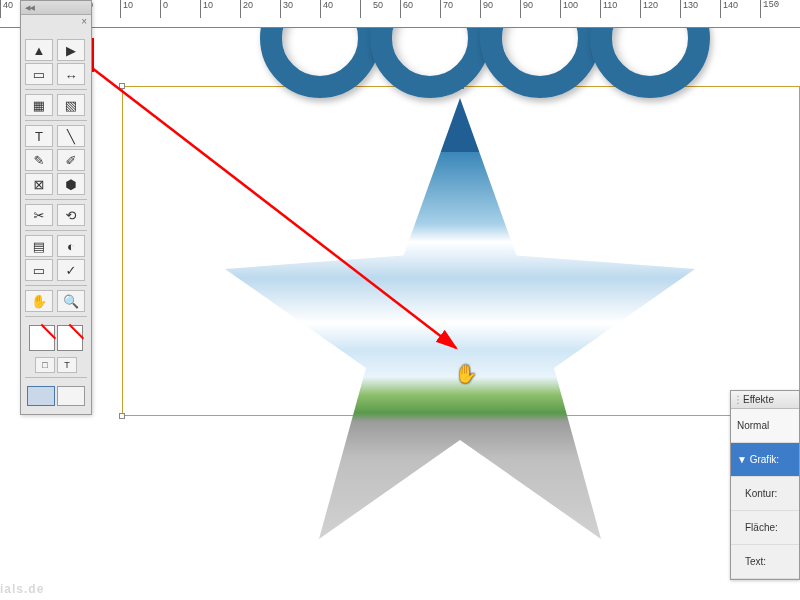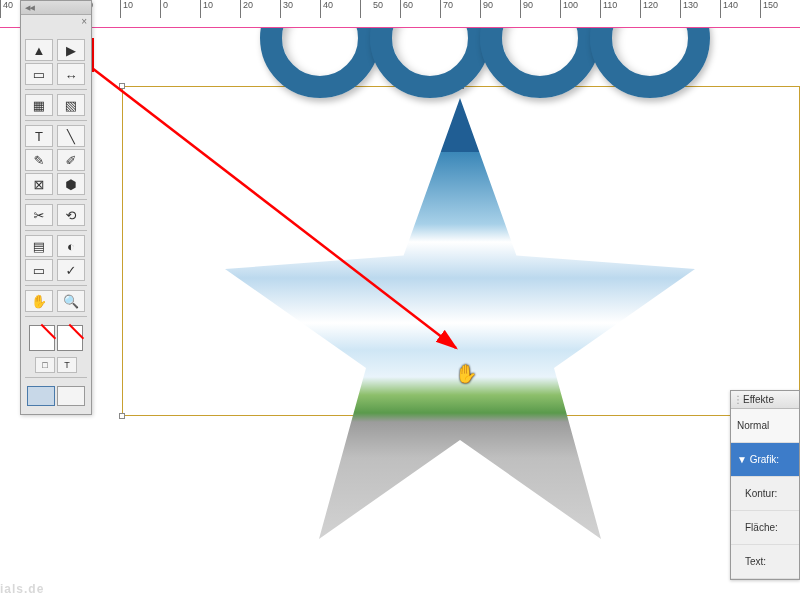--- a/index.html
+++ b/index.html
@@ -98,21 +98,21 @@
       <div class="mark major" style="left: 360px; padding-left: 12px;">50</div>
       <div class="mark major" style="left: 400px;">60</div>
       <div class="mark major" style="left: 440px;">70</div>
       <div class="mark major" style="left: 480px;">90</div>
       <div class="mark major" style="left: 520px;">90</div>
       <div class="mark major" style="left: 560px;">100</div>
       <div class="mark major" style="left: 600px;">110</div>
       <div class="mark major" style="left: 640px;">120</div>
       <div class="mark major" style="left: 680px;">130</div>
       <div class="mark major" style="left: 720px;">140</div>
-      <div class="mark major" style="left: 760px;">150</div>
+      <div class="mark major" style="left: 760px; font-family: Liberation Mono, monospace;">150</div>
     </div>
 </div>
 
 <div class="canvas">
 
   <div class="selection-box" style="top:68px; left:122px; width:678px; height:330px;">
     <div class="sel-handle" style="top:-4px; left:-4px;"></div>
     <div class="sel-handle" style="top:-4px; left:50%; margin-left:-3px;"></div>
     <div class="sel-handle" style="bottom:-4px; left:-4px;"></div>
   </div>

